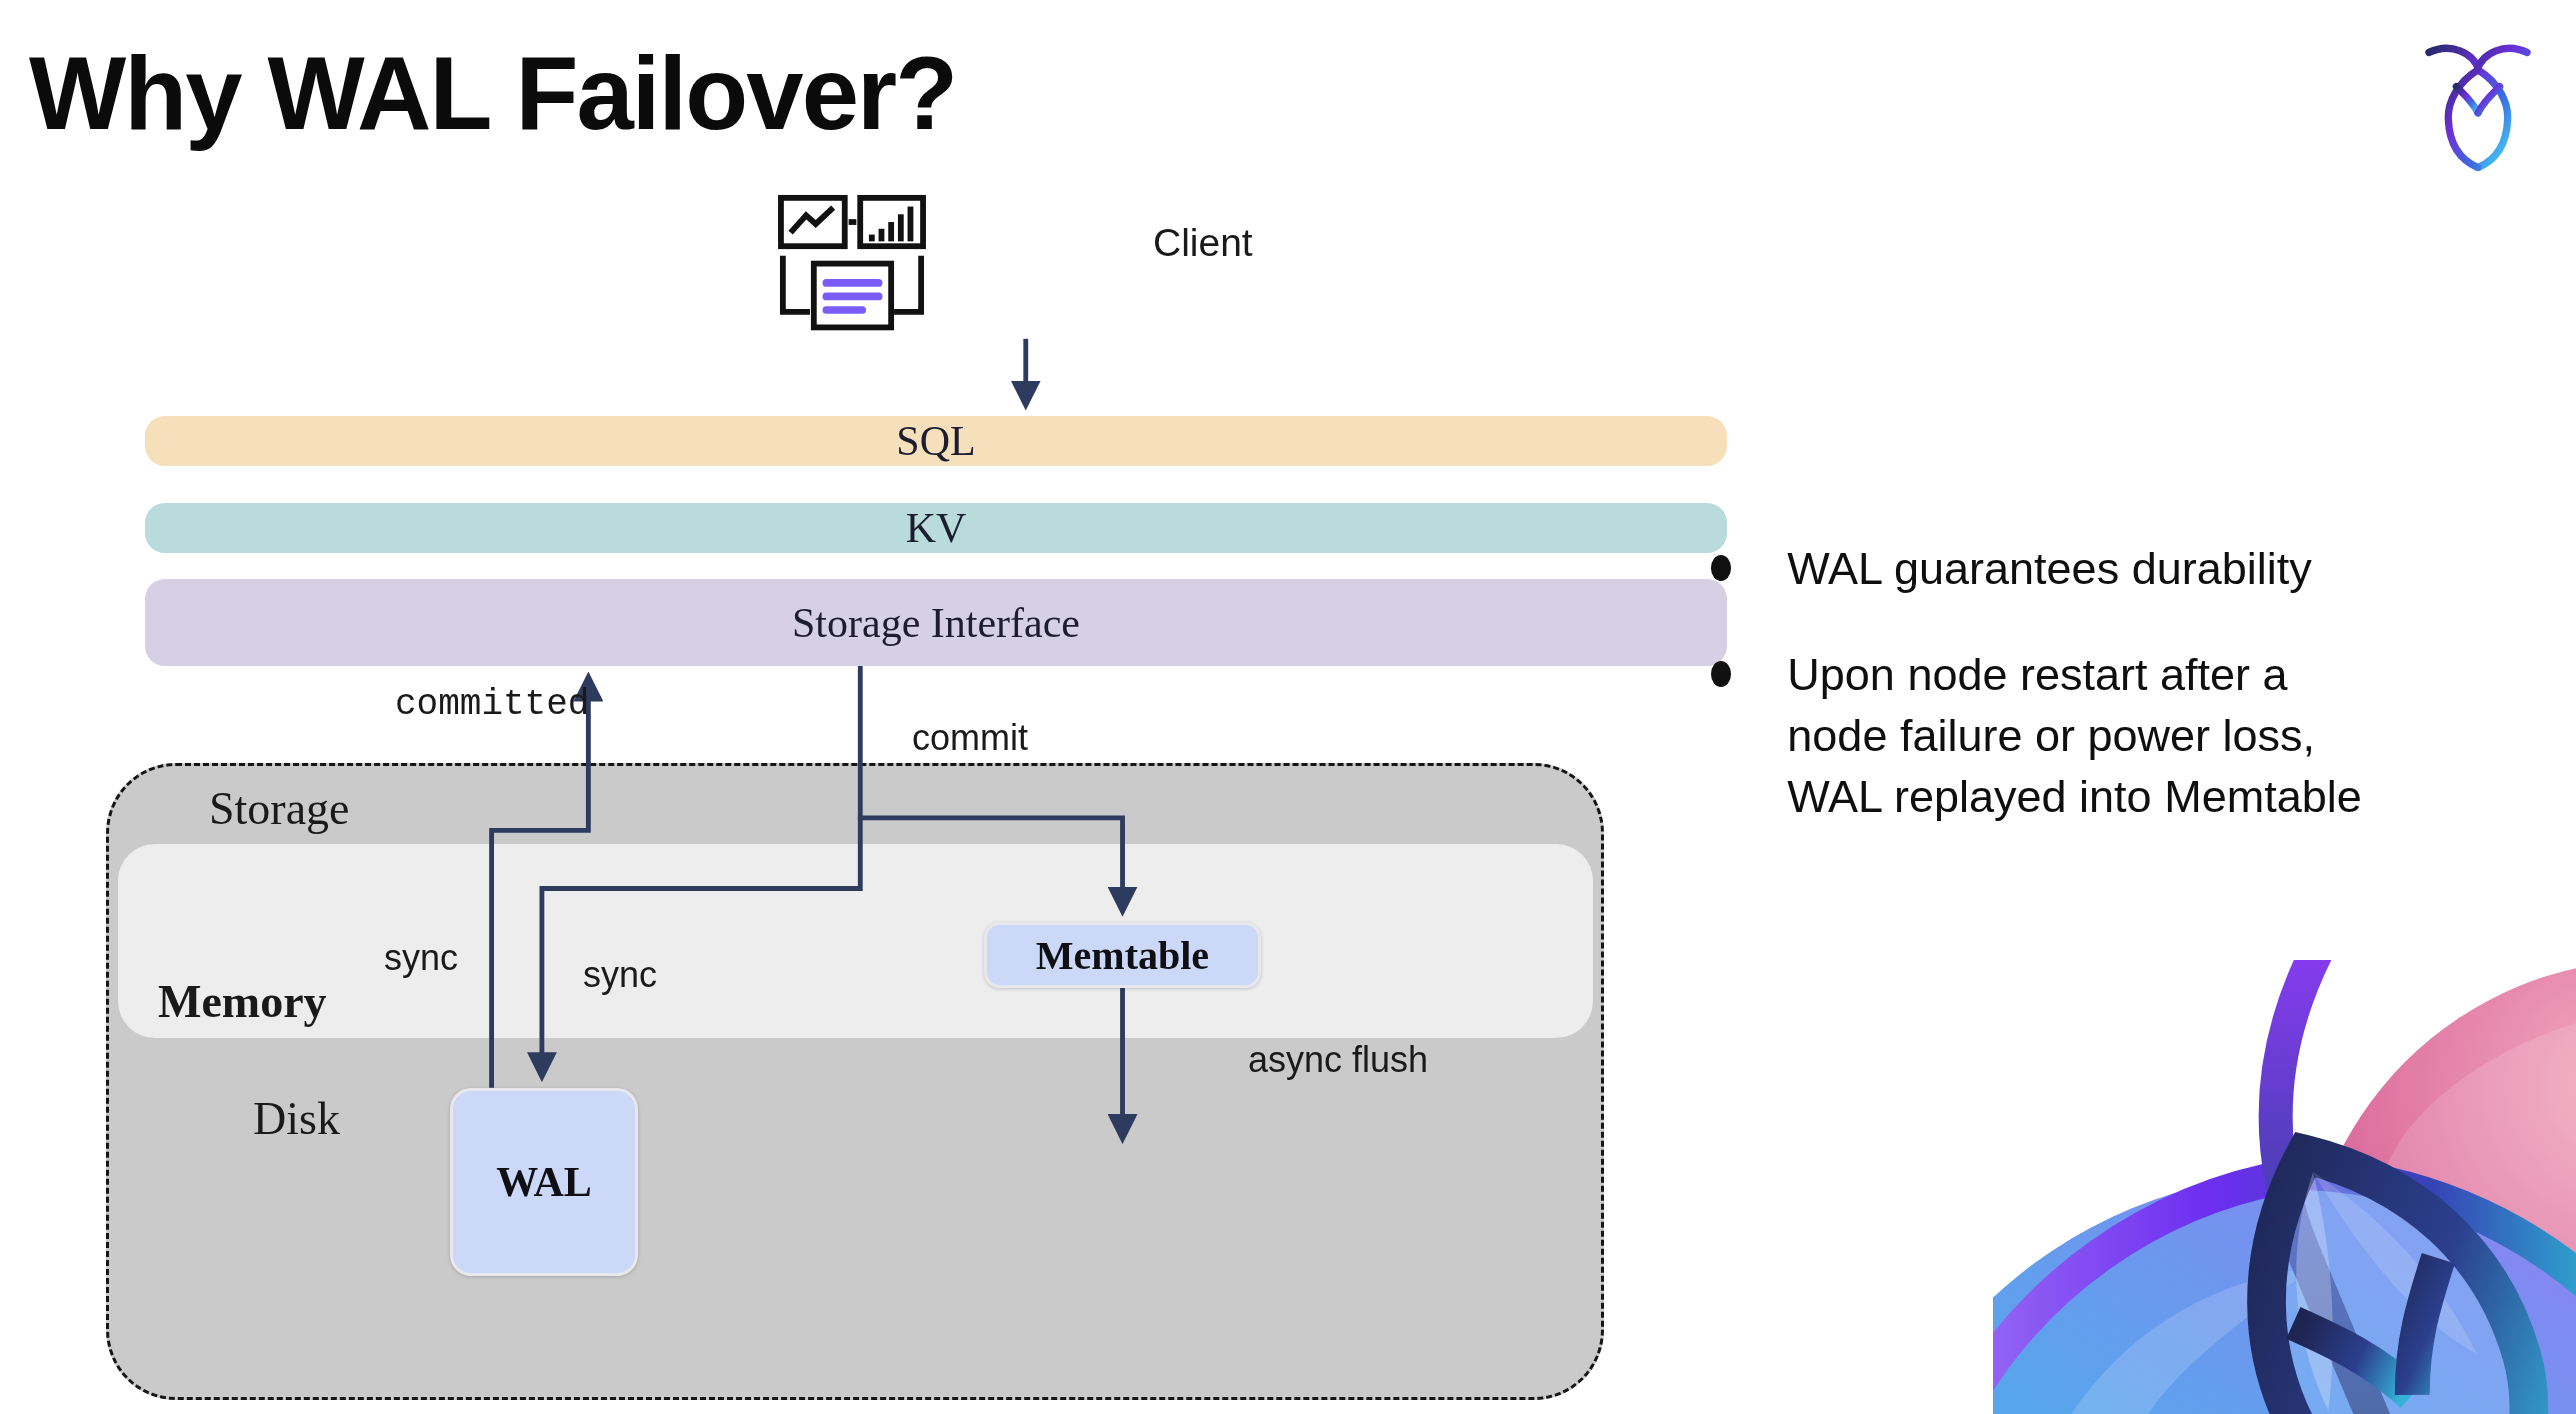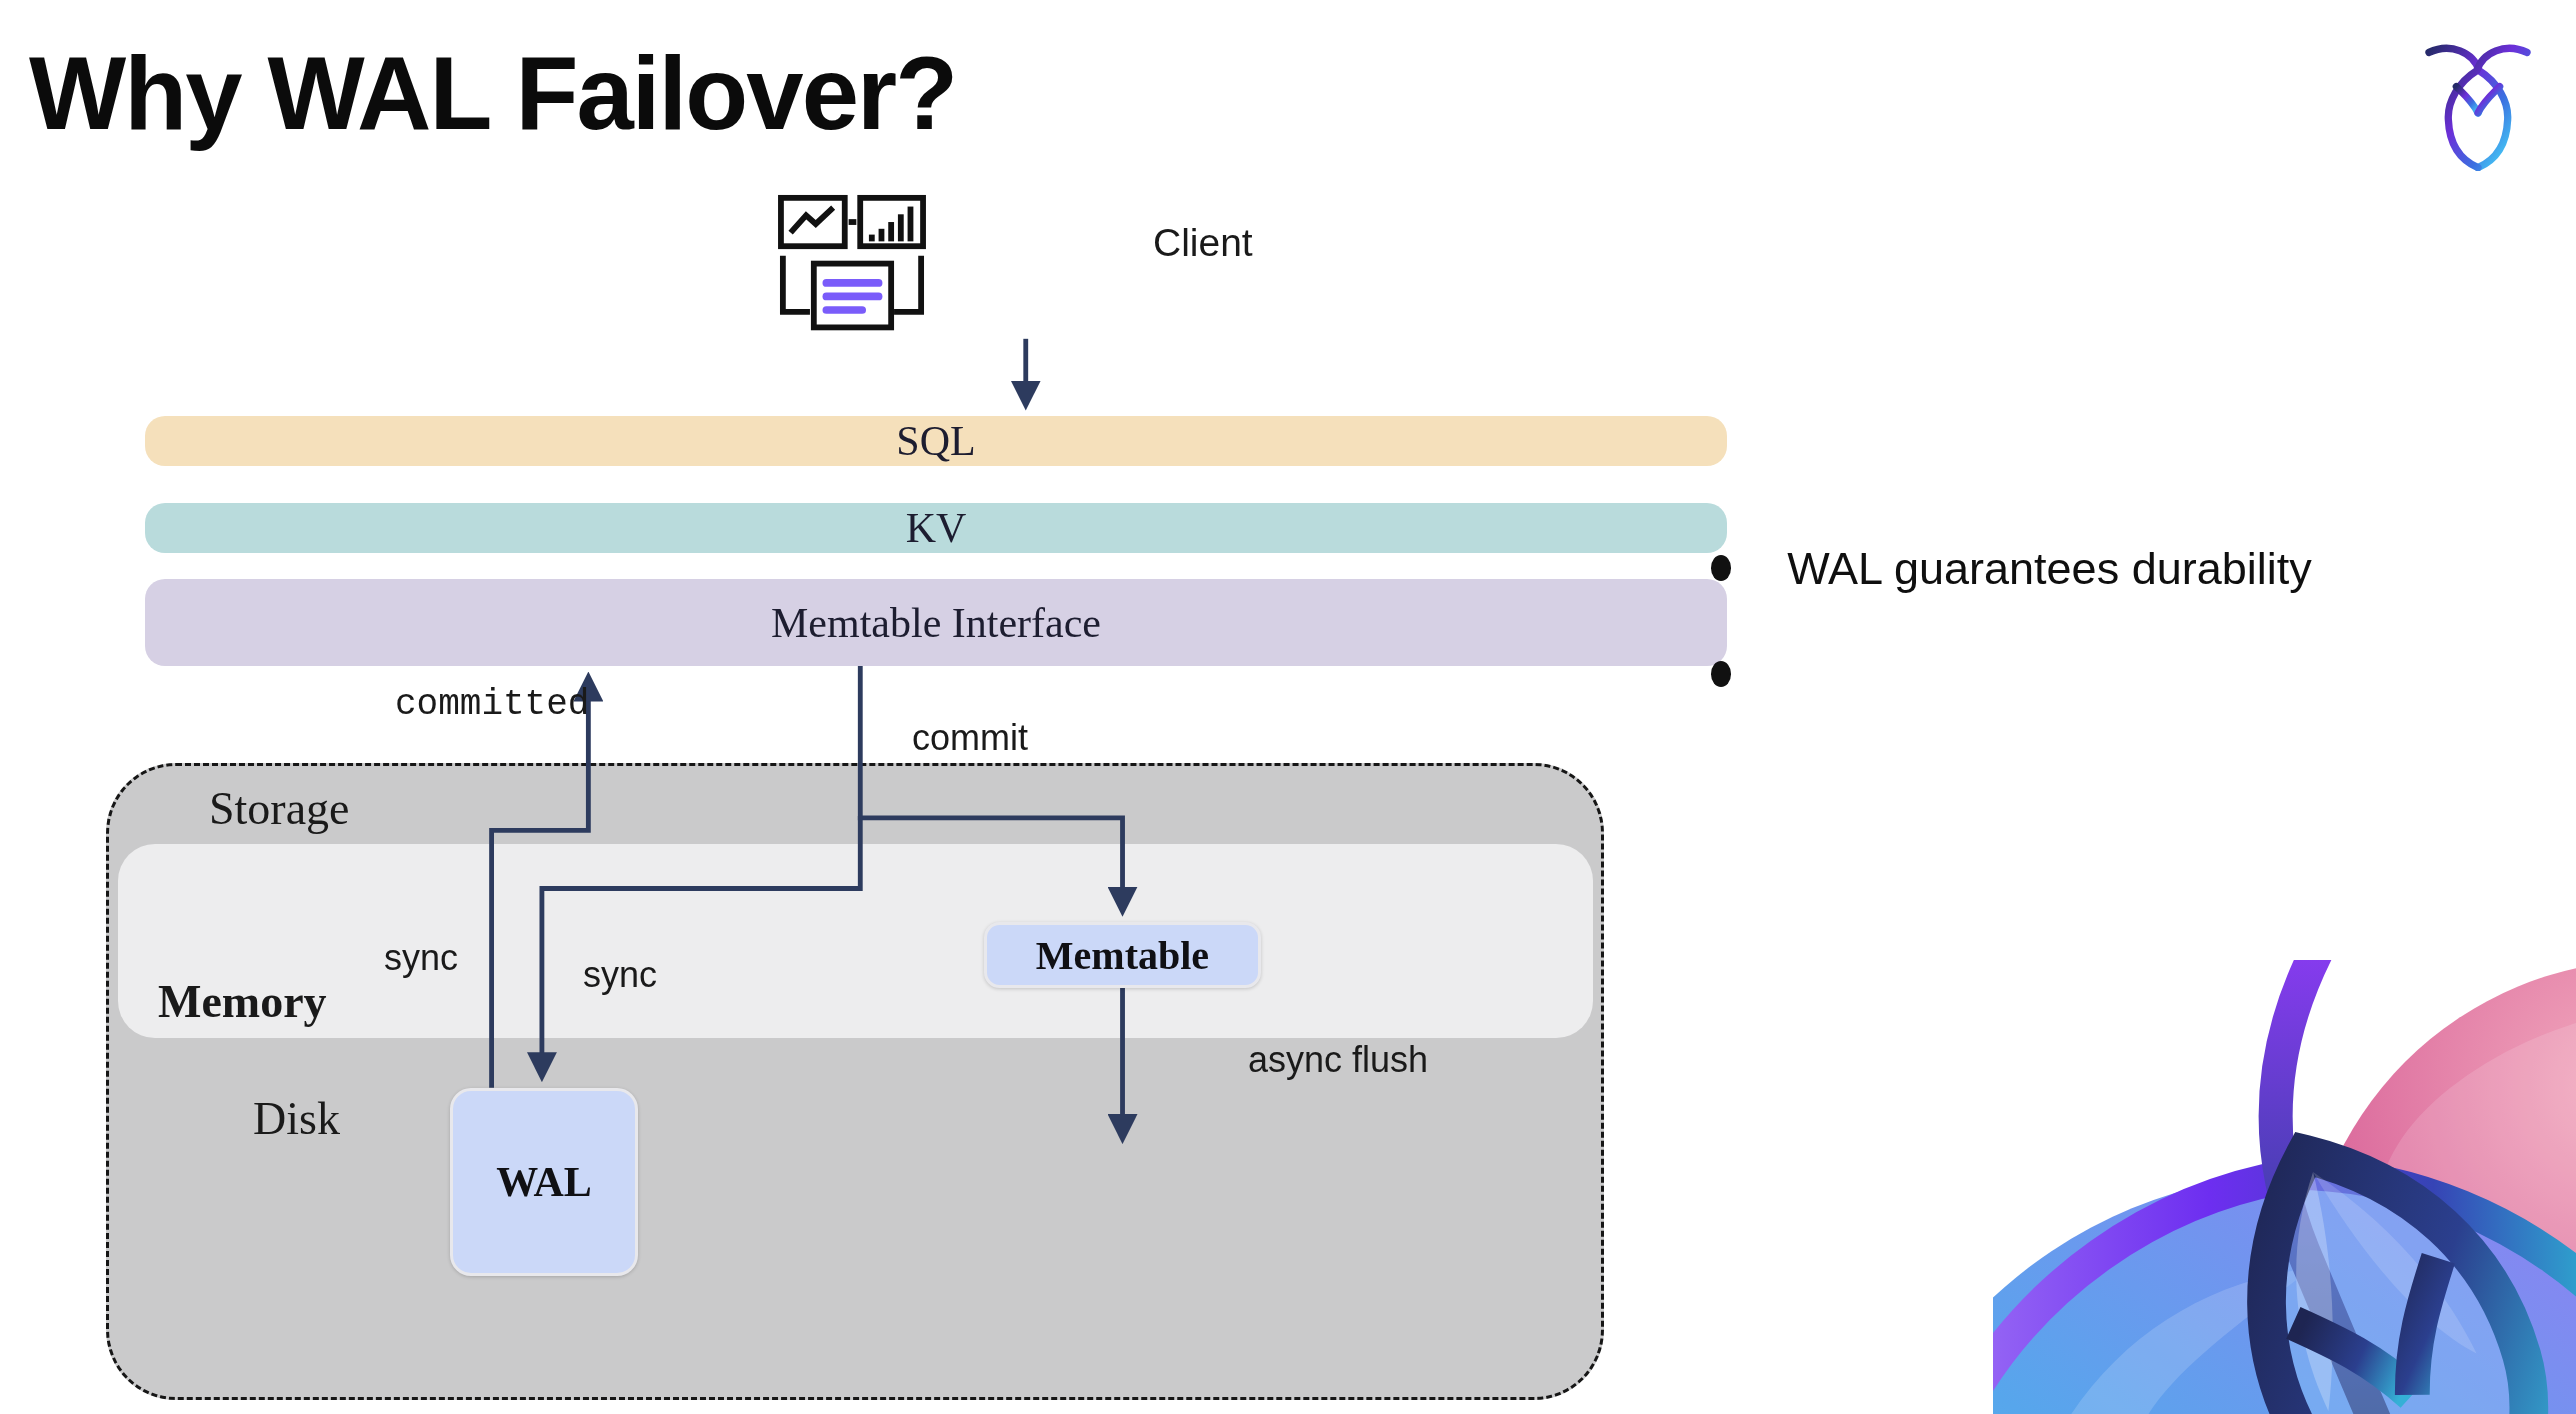--- a/index.html
+++ b/index.html
@@ -162,21 +162,21 @@
   <div class="abs lbl client-lbl">Client</div>
 
   <div class="abs pebble"></div>
   <div class="abs memory-band"></div>
   <div class="abs zone-lbl pebble-lbl">Storage</div>
   <div class="abs zone-lbl memory-lbl">Memory</div>
   <div class="abs zone-lbl disk-lbl">Disk</div>
 
   <div class="abs bar bar-sql">SQL</div>
   <div class="abs bar bar-kv">KV</div>
-  <div class="abs bar bar-storage">Memtable Interface</div>
+  <div class="abs bar bar-storage">Storage Interface</div>
 
   <svg class="abs wires" viewBox="0 0 2662 1462" aria-hidden="true">
     <defs>
       <marker id="ah" viewBox="0 0 10 10" refX="8" refY="5" markerWidth="6.2" markerHeight="6.2" orient="auto-start-reverse">
         <path d="M0,0 L10,5 L0,10 Z" style="fill:var(--arrow,#2D3B5E)"></path>
       </marker>
     </defs>
     <g fill="none" style="stroke:var(--arrow,#2D3B5E)" stroke-width="5">
       <path d="M 1060,350 L 1060,418" marker-end="url(#ah)"></path>
       <path d="M 508,1124 L 508,858 L 608,858 L 608,700" marker-end="url(#ah)"></path>
@@ -195,17 +195,20 @@
   <div class="abs node node-wal">WAL</div>
   <div class="abs node node-memtable">Memtable</div>
 
   <div class="abs bullets">
     <div class="bullet">
       <span class="dot"></span>
       <span class="btext">WAL guarantees durability</span>
     </div>
     <div class="bullet">
       <span class="dot"></span>
+      <span class="btext">Upon node restart after a
+node failure or power loss,
+WAL replayed into Memtable</span>
     </div>
   </div>
 
 </div>
 
 
 </body></html>

